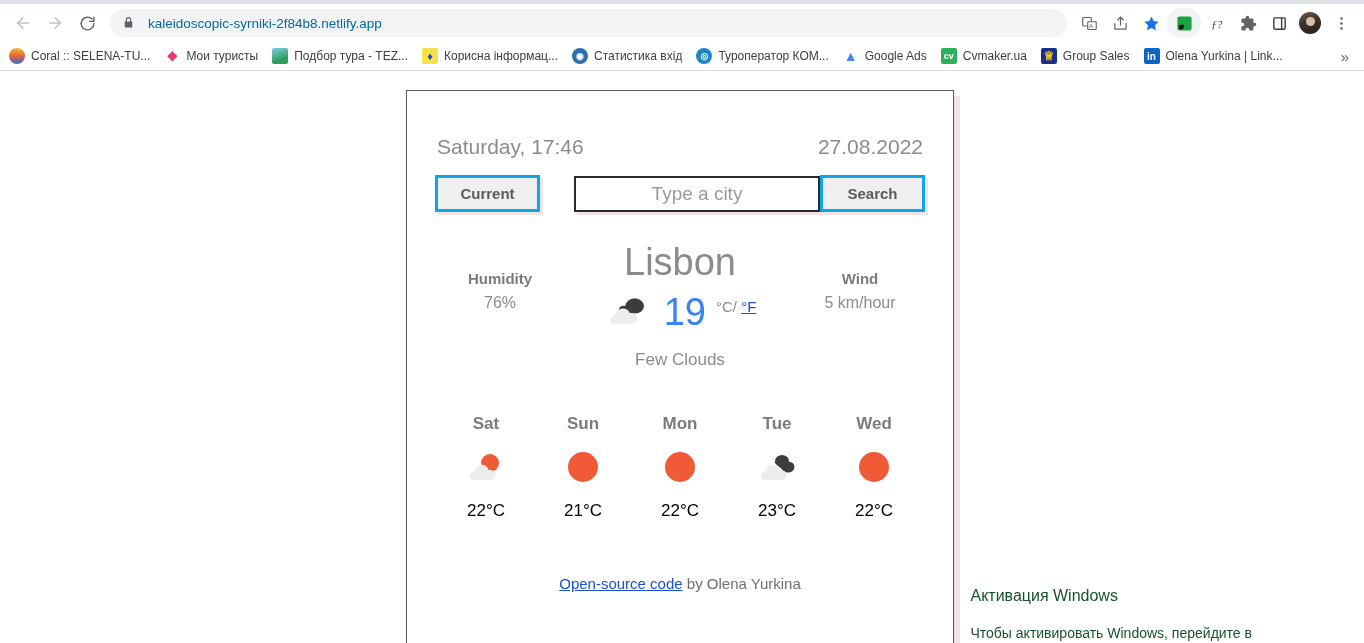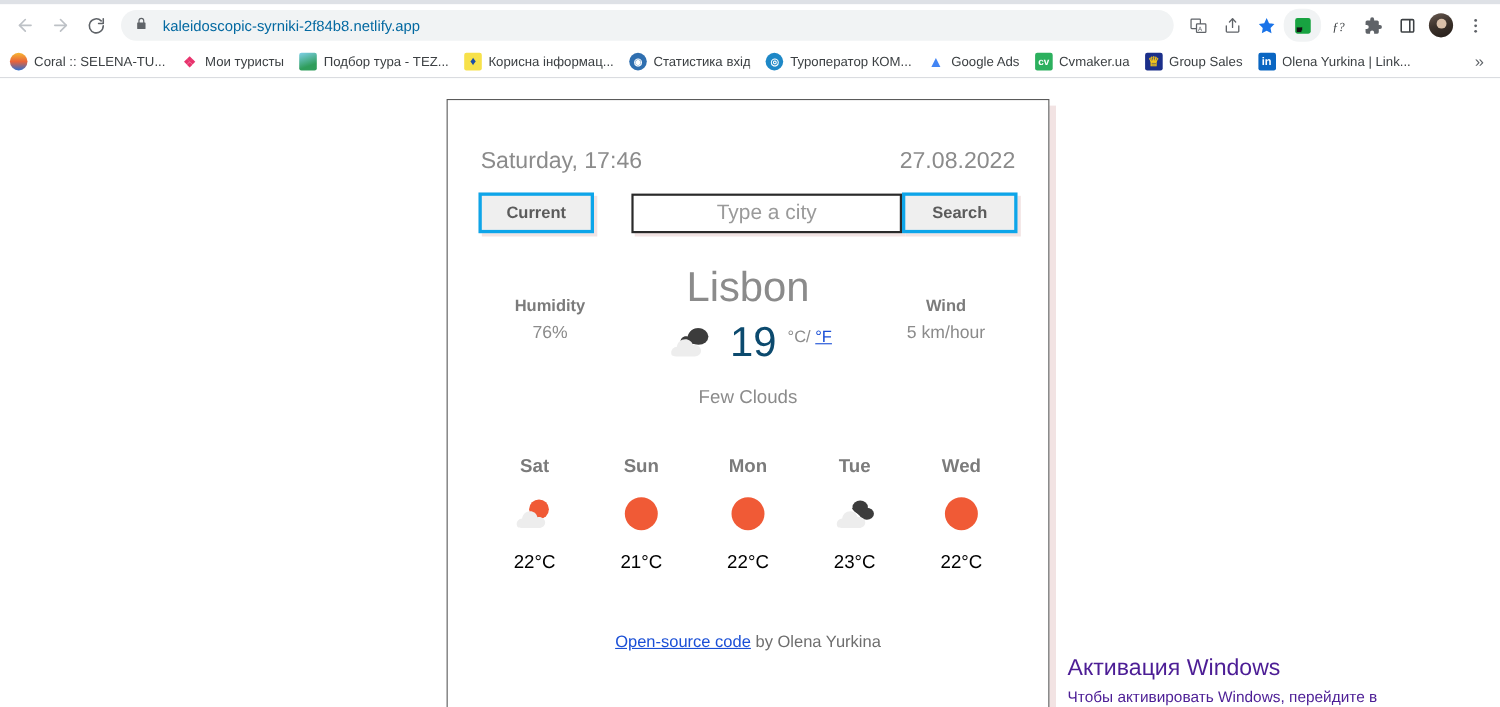--- a/index.html
+++ b/index.html
@@ -237,21 +237,21 @@
   }
   .temp-line {
     display: flex;
     align-items: center;
     justify-content: center;
     margin-top: 8px;
     gap: 4px;
   }
   .temp-value {
     font-size: 38px;
-    color: #0c4a6e;
+    color: #3b82f6;
     line-height: 1;
     margin-left: 10px;
   }
   .units {
     font-size: 15px;
     color: #8b8b8b;
     margin-left: 6px;
     align-self: flex-start;
     margin-top: 6px;
     white-space: nowrap;
@@ -331,28 +331,28 @@
   .win-activate {
     position: absolute;
     right: 112px;
     bottom: 2px;
     text-align: left;
     color: #d0d0d0;
     pointer-events: none;
     user-select: none;
   }
   .win-activate .wa-title {
-    font-size: 21px;
-    color: #4c1d95;
+    font-size: 16px;
+    color: #14532d;
     line-height: 1.2;
   }
   .win-activate .wa-sub {
     font-size: 14px;
-    color: #4c1d95;
-    margin-top: 5px;
+    color: #14532d;
+    margin-top: 20px;
   }
 </style>
 </head>
 <body>
 
 <div class="browser-topstrip"></div>
 
 <div class="browser-toolbar">
   <div class="nav-btn disabled">
     <svg width="18" height="18" viewBox="0 0 24 24" fill="none" stroke="currentColor" stroke-width="2" stroke-linecap="round" stroke-linejoin="round">

